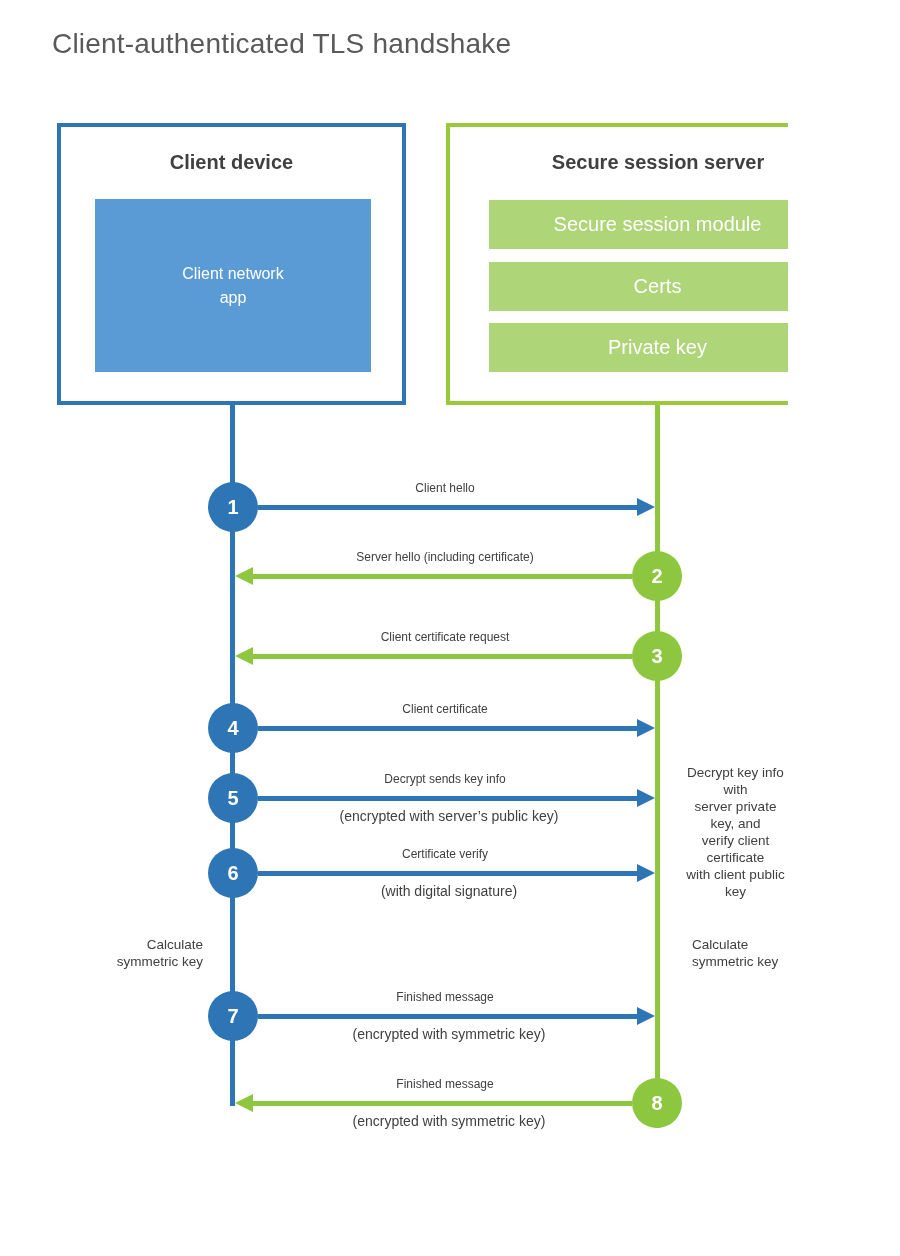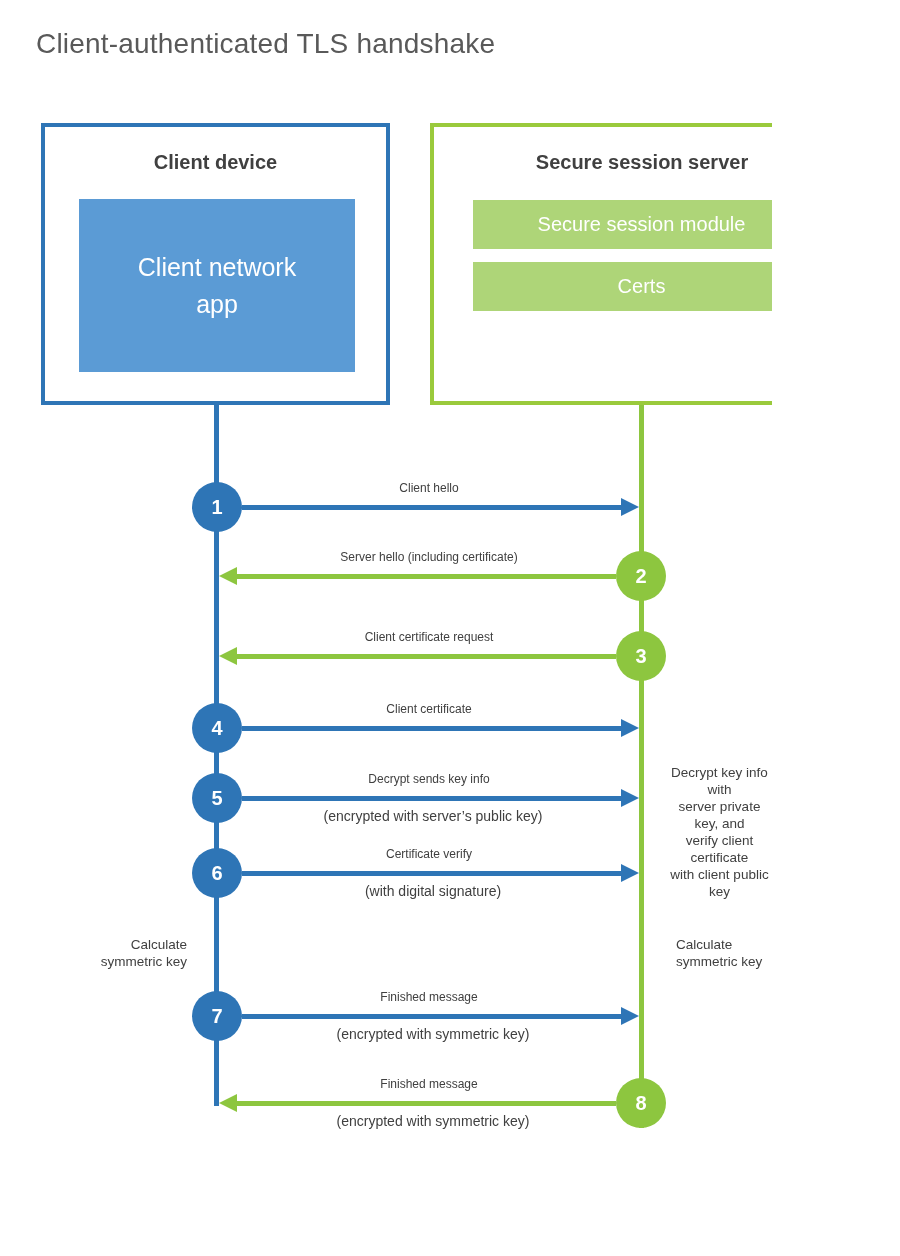--- a/index.html
+++ b/index.html
@@ -1,36 +1,37 @@
 <!DOCTYPE html>
 <html style="--blue: #2e75b6; --blue_fill: #5b9bd5; --green: #8dc63f; --green_border: #9aca3c; --green_fill: #aed578; --text_dark: #404040; --title_gray: #595959;"><head>
 <meta charset="utf-8">
 <style>
   html,body{margin:0;padding:0;background:#fff;}
   #canvas{
     position:relative;width:772px;height:1256px;background:#fff;overflow:hidden;
     font-family:"Liberation Sans","DejaVu Sans",sans-serif;
+    margin-left:16px;
   }
   .page-title{
     position:absolute;left:36px;top:28px;font-size:28px;font-weight:300;
     color:var(--title_gray);letter-spacing:.2px;
   }
   .entity-box{
     position:absolute;top:123px;height:282px;background:#fff;
     box-sizing:border-box;border:4px solid;
   }
   .client-box{left:41px;width:349px;border-color:var(--blue);}
   .server-box{left:430px;width:424px;border-color:var(--green_border);}
   .entity-title{
     position:absolute;width:100%;top:24px;text-align:center;
     font-size:20px;font-weight:700;color:var(--text_dark);
   }
   .client-app{
     position:absolute;left:79px;top:199px;width:276px;height:173px;
-    background:var(--blue_fill);color:#fff;font-size:25px;line-height:1.45;
+    background:var(--blue_fill);color:#fff;font-size:16px;line-height:1.45;
     display:flex;align-items:center;justify-content:center;text-align:center;
     white-space:pre-line;
   }
   .server-bar{
     position:absolute;left:473px;width:337px;height:49px;
     background:var(--green_fill);color:#fff;font-size:20px;
     display:flex;align-items:center;justify-content:center;
   }
   .lifeline{position:absolute;width:5px;top:405px;}
   .lifeline-blue{left:214px;height:701px;background:var(--blue);}
@@ -75,20 +76,21 @@
     <div class="entity-title">Client device</div>
   </div>
   <div class="client-app">Client network
 app</div>
 
   <div class="entity-box server-box">
     <div class="entity-title">Secure session server</div>
   </div>
   <div class="server-bar" style="top:200px">Secure session module</div>
   <div class="server-bar" style="top:262px">Certs</div>
+  <div class="server-bar" style="top:323px">Private key</div>
 
   <div class="lifeline lifeline-blue"></div>
   <div class="lifeline lifeline-green"></div>
 
   <div id="rows">
       <div class="msg-line l-blue" style="left: 242px; top: 505px; width: 379px;"></div>
       <div class="msg-head h-right" style="left: 621px; top: 498px;"></div>
       <div class="msg-circle c-blue" style="left: 192px; top: 482px;">1</div>
       <div class="msg-label" style="top: 477px;">Client hello</div>
       <div class="msg-line l-green" style="left: 237px; top: 574px; width: 379px;"></div>

